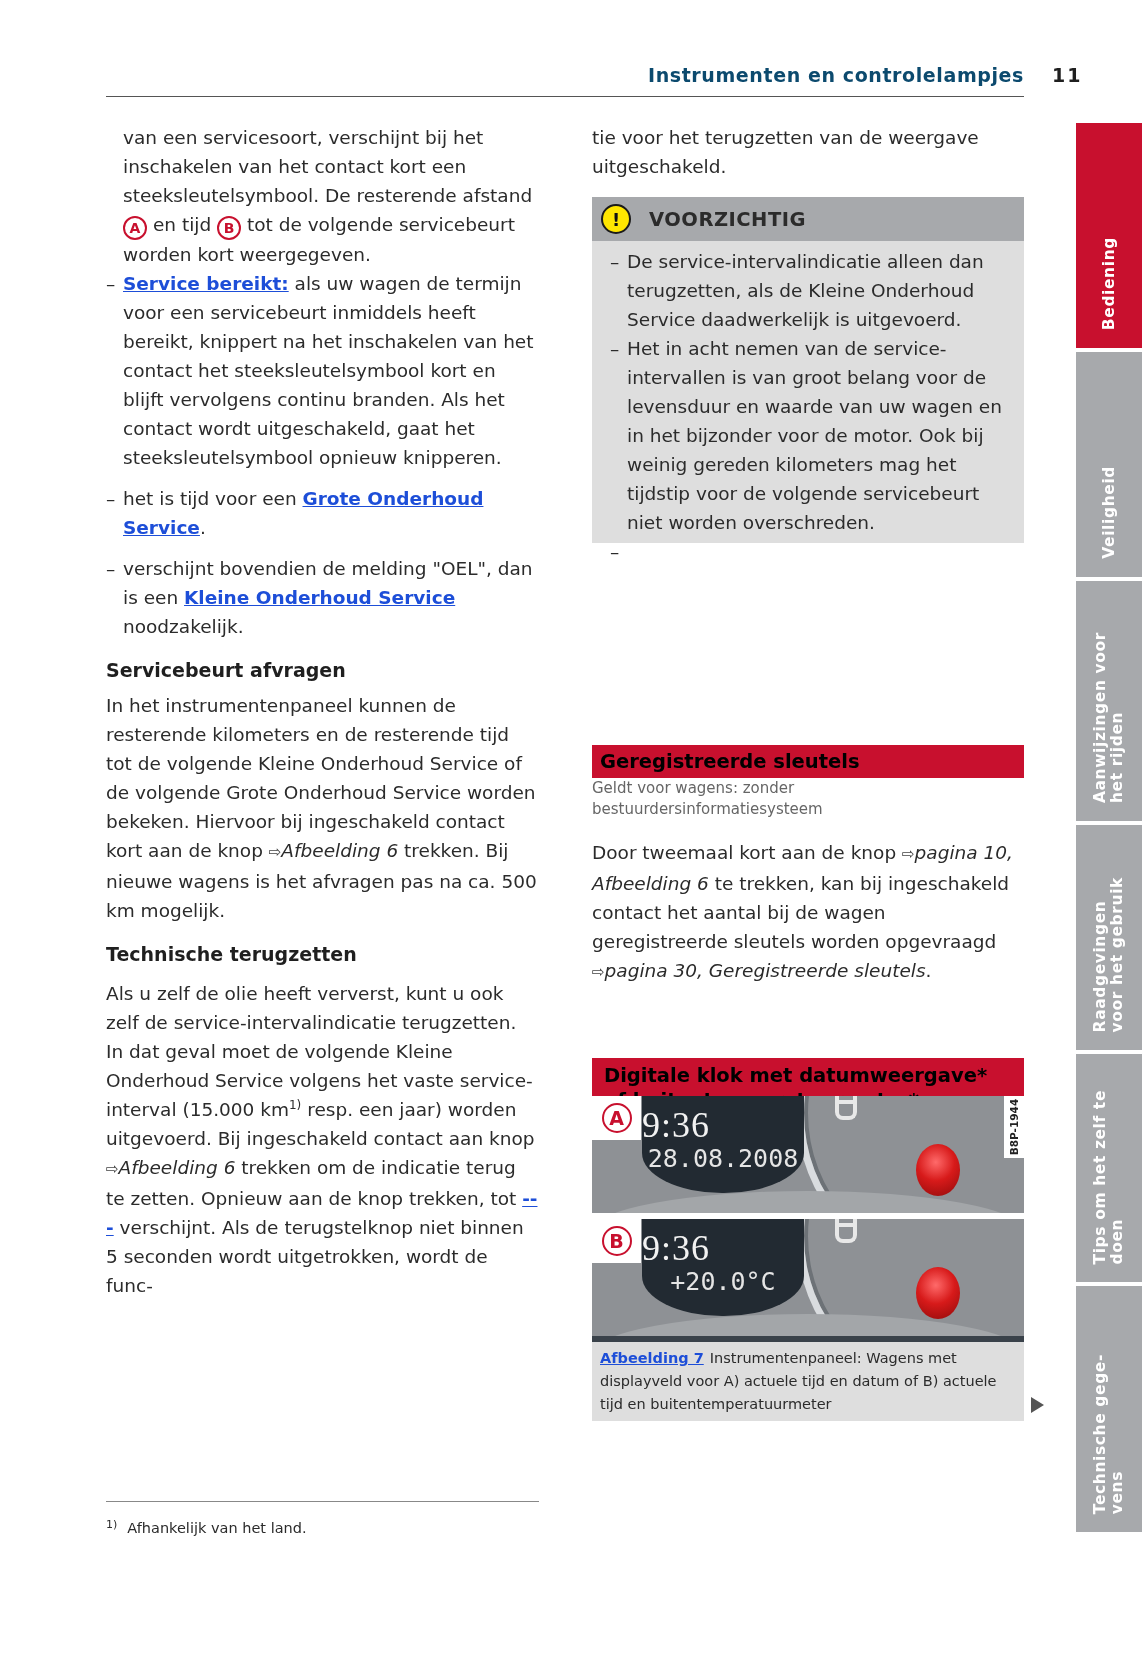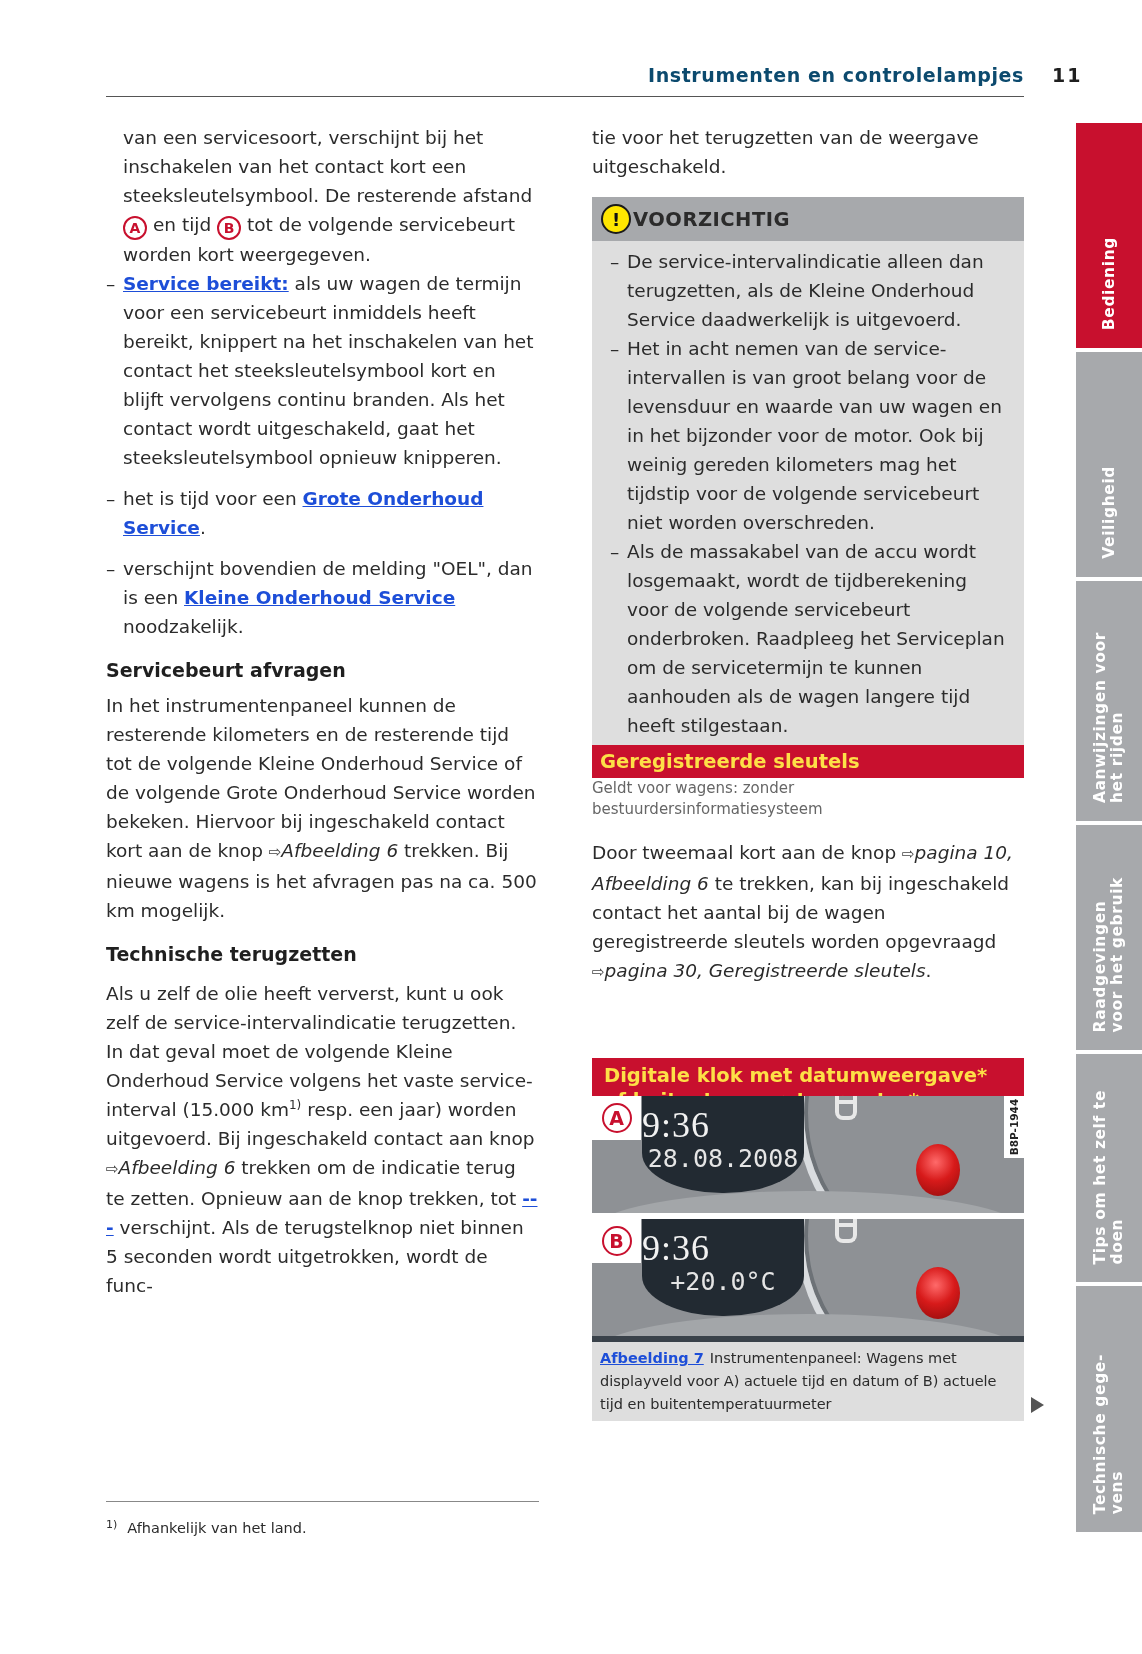--- a/index.html
+++ b/index.html
@@ -44,25 +44,25 @@
 
   .warning-box { position: absolute; left: 592px; top: 197px; width: 432px; background: #dedede; }
   .warning-head {
     background: #a7a9ac; height: 44px; display: flex; align-items: center; padding-left: 9px;
   }
   .warn-icon {
     width: 30px; height: 30px; border-radius: 50%; background: #ffe600; border: 2.5px solid #1a1a1a;
     display: flex; align-items: center; justify-content: center; font-weight: bold; font-size: 18px; color: #111;
     box-sizing: border-box;
   }
-  .warn-title { margin-left: 2px; font-size: 19.5px; font-weight: bold; color: #2b2b2b; letter-spacing: 0.5px; }
+  .warn-title { margin-left: 18px; font-size: 19.5px; font-weight: bold; color: #2b2b2b; letter-spacing: 0.5px; }
   .warning-body { padding: 6px 10px 6px 18px; font-size: 18.5px; line-height: 29px; color: #2b2b2b; }
 
   .section-bar {
-    position: absolute; left: 592px; width: 432px; background: #c8102e; color: #fde047;
+    position: absolute; left: 592px; width: 432px; background: #c8102e; color: #000000;
     font-weight: bold; font-size: 19.5px; line-height: 25px; padding: 4px 8px; box-sizing: border-box;
   }
   .applies { position: absolute; left: 592px; top: 778px; width: 432px; font-size: 15px; line-height: 21px; color: #666; }
 
   .figure { position: absolute; left: 592px; top: 1096px; width: 432px; height: 246px; background: #3a424a; overflow: hidden; }
   .fig-panel { position: absolute; left: 0; width: 432px; height: 117px; overflow: hidden; background: #8e9195; }
   .fig-panel.a { top: 0; }
   .fig-panel.b { top: 123px; }
   .fig-divider { position: absolute; left: 0; top: 117px; width: 432px; height: 6px; background: #ffffff; }
   .fig-label {
@@ -149,21 +149,21 @@
 <div class="col col-right">tie voor het terugzetten van de weergave uitgeschakeld.</div>
 
 <div class="warning-box">
   <div class="warning-head">
     <div class="warn-icon">!</div>
     <div class="warn-title">VOORZICHTIG</div>
   </div>
   <div class="warning-body">
     <p class="dash-item" style="margin:0"><span class="dash">–</span><span>De service-intervalindicatie alleen dan terugzetten, als de Kleine Onderhoud Service daadwerkelijk is uitgevoerd.</span></p>
     <p class="dash-item" style="margin:0"><span class="dash">–</span><span>Het in acht nemen van de service-intervallen is van groot belang voor de levensduur en waarde van uw wagen en in het bijzonder voor de motor. Ook bij weinig gereden kilometers mag het tijdstip voor de volgende servicebeurt niet worden overschreden.</span></p>
-    <p class="dash-item" style="margin:0"><span class="dash">–</span><span>Als de massakabel van de accu wordt losgemaakt, wordt de tijdberekening voor de volgende servicebeurt onderbroken. Raadpleeg het Serviceplan om de servicetermijn te kunnen aanhouden als de wagen langere tijd heeft stilgestaan.</span></p>
+    <p class="dash-item" style="margin:0"><span class="dash">–</span></p>
   </div>
 </div>
 
 <div class="section-bar" style="top:745px;">Geregistreerde sleutels</div>
 <div class="applies">Geldt voor wagens: zonder bestuurdersinformatiesysteem</div>
 <div class="col" style="left:592px; top:838px; width:432px;">
   <span>Door tweemaal kort aan de knop </span><span class="arrow">⇨</span><i>pagina 10, Afbeelding 6</i><span> te trekken, kan bij ingeschakeld contact het aantal bij de wagen geregistreerde sleutels worden opgevraagd </span><span class="arrow">⇨</span><i>pagina 30, Geregistreerde sleutels</i><span>.</span>
 </div>
 
 <div class="section-bar" style="top:1058px; padding:5px 12px;">Digitale klok met datumweergave* of buitentemperatuurmeter*</div>

